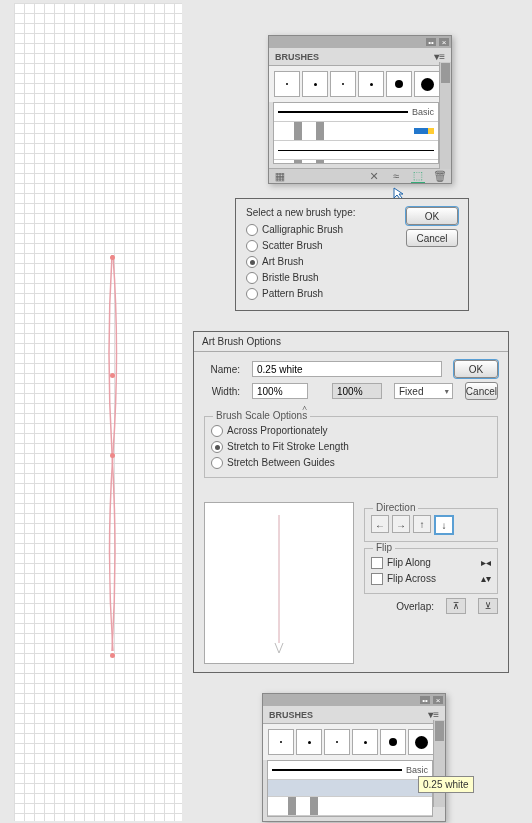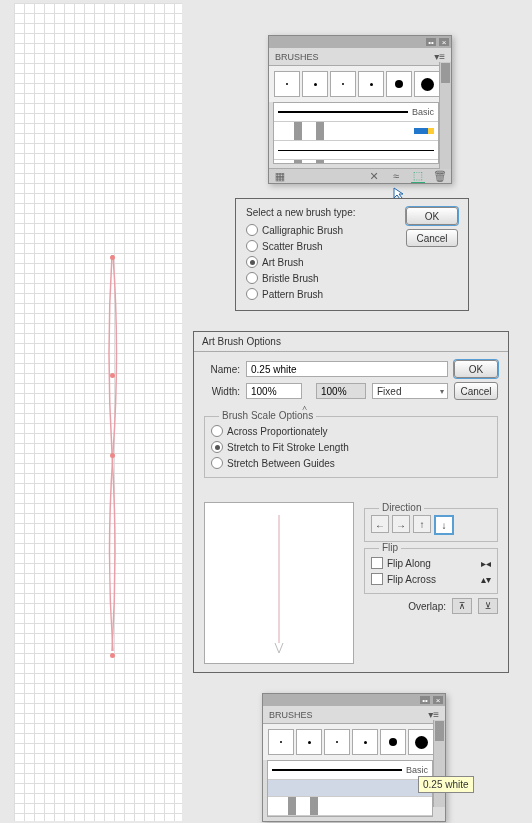--- a/index.html
+++ b/index.html
@@ -2,52 +2,52 @@
 <html><head>
 <meta charset="utf-8">
 <style>
 html,body{margin:0;padding:0;width:532px;height:823px;background:#e8e8e8;font-family:Tahoma,Arial,sans-serif;font-size:10px;color:#333;overflow:hidden;position:relative}
 .canvas-area{position:absolute;top:3px;left:14px;width:168px;height:818px;background:#fff;background-image:linear-gradient(#ddd 1px,transparent 1px),linear-gradient(90deg,#ddd 1px,transparent 1px);background-size:10px 10px}
 .pink-stroke{position:absolute;left:80px;top:250px}
 .anchor{position:absolute;width:5px;height:5px;background:#e88;border-radius:50%;left:-2px}
 .panel{position:absolute;background:#dcdcdc;border:1px solid #888;box-shadow:2px 2px 6px rgba(0,0,0,.25)}
 .titlebar{height:12px;background:#b0b0b0;display:flex;justify-content:flex-end;align-items:center;padding:0 2px;gap:3px}
 .tb-btn{width:10px;height:8px;background:#888;font-size:8px;color:#fff;display:flex;align-items:center;justify-content:center;cursor:pointer}
-.panel-tab{background:#dcdcdc;padding:3px 6px;font-size:9px;font-weight:normal;color:#555;border-bottom:1px solid #aaa;display:flex;justify-content:space-between;align-items:center}
+.panel-tab{background:#dcdcdc;padding:3px 6px;font-size:9px;font-weight:bold;color:#555;border-bottom:1px solid #aaa;display:flex;justify-content:space-between;align-items:center}
 .menu-icon{font-size:10px;cursor:pointer}
 .brush-grid{display:flex;padding:5px;gap:0;background:#f0f0f0}
 .brush-cell{width:24px;height:24px;border:1px solid #aaa;background:#fff;display:flex;align-items:center;justify-content:center;margin-right:2px}
 .dot{background:#000;border-radius:50%}
 .brush-list{background:#fff;border:1px solid #aaa;margin:0 12px 4px 4px;max-height:60px;overflow:hidden}
 .brush-row{height:18px;border-bottom:1px solid #ccc;display:flex;align-items:center;padding:0 4px;position:relative}
 .brush-row.thin-line::before{content:"";flex:1;height:1px;background:#000}
 .brush-row.thick-line::before{content:"";flex:1;height:2px;background:#000}
 .brush-row.pattern{background-image:linear-gradient(90deg,#fff 0,#fff 20px,#999 20px,#999 28px,#fff 28px,#fff 42px,#999 42px,#999 50px,#fff 50px);background-size:100% 100%}
 .brush-label{font-size:9px;color:#555;padding-left:4px}
 .pencil-icon{width:20px;height:6px;background:linear-gradient(90deg,#2277cc 0,#2277cc 70%,#ffcc33 70%,#ffcc33 100%);margin-left:auto}
 .panel-footer{height:14px;background:#d0d0d0;border-top:1px solid #aaa;display:flex;align-items:center;padding:0 4px;gap:8px}
 .foot-icon{width:14px;height:12px;display:flex;align-items:center;justify-content:center;color:#666;cursor:pointer;font-size:11px}
 .scrollbar{position:absolute;right:0;top:26px;bottom:14px;width:11px;background:#ccc;border-left:1px solid #aaa}
 .scroll-thumb{width:9px;height:20px;background:#999;margin:1px}
 .dialog{position:absolute;background:#e8e8e8;border:1px solid #666}
 .dlg-title{background:#e8e8e8;border-bottom:1px solid #aaa;padding:4px 8px;font-size:10px}
 .dlg-body{padding:8px 10px}
-.radio-row{display:flex;align-items:center;gap:4px;padding:2px 0;font-size:10px}
+.radio-row{display:flex;gap:4px;padding:2px 0;font-size:10px}
 .radio{width:10px;height:10px;border:1px solid #888;border-radius:50%;background:#fff;display:flex;align-items:center;justify-content:center}
 .radio.checked::after{content:"";width:5px;height:5px;background:#555;border-radius:50%}
 .btn{width:50px;height:16px;background:linear-gradient(#fff,#ddd);border:1px solid #888;border-radius:3px;font-size:10px;display:flex;align-items:center;justify-content:center;cursor:pointer}
 .btn.primary{box-shadow:0 0 0 1px #5a9fd4}
 .btn-col{display:flex;flex-direction:column;gap:4px;float:right}
-.row{display:flex;align-items:center;gap:6px;margin-bottom:4px}
+.row{display:flex;align-items:center;gap:12px;margin-bottom:4px}
 .label{font-size:10px;min-width:36px;text-align:right}
 .input{border:1px solid #aaa;background:#fff;height:14px;padding:0 4px;font-size:10px}
 .dropdown{border:1px solid #aaa;background:#fff;height:14px;padding:0 16px 0 4px;font-size:10px;position:relative;display:flex;align-items:center}
 .dropdown::after{content:"▾";position:absolute;right:3px;font-size:8px;color:#666}
 .fieldset{border:1px solid #bbb;padding:6px;margin-top:6px;position:relative}
-.legend{position:absolute;top:-7px;left:14px;background:#e8e8e8;padding:0 3px;font-size:10px;color:#555}
+.legend{position:absolute;top:-7px;left:8px;background:#e8e8e8;padding:0 3px;font-size:10px;color:#555}
 .preview{width:148px;height:160px;background:#fff;border:1px solid #aaa;display:flex;align-items:center;justify-content:center}
 .preview svg{width:100%;height:100%}
 .dir-btn{width:16px;height:16px;border:1px solid #aaa;background:#f0f0f0;display:flex;align-items:center;justify-content:center;font-size:10px;cursor:pointer}
 .dir-btn.active{background:#fff;border:2px solid #5a9fd4}
 .chk{width:10px;height:10px;border:1px solid #888;background:#fff}
 .color-swatch{width:16px;height:14px;border:1px solid #888;background:#fff}
 .overlap-btn{width:18px;height:14px;border:1px solid #aaa;background:#ddd;display:flex;align-items:center;justify-content:center;font-size:9px}
 .tooltip{position:absolute;background:#ffffcc;border:1px solid #888;padding:2px 4px;font-size:10px;pointer-events:none}
 </style>
 </head>

